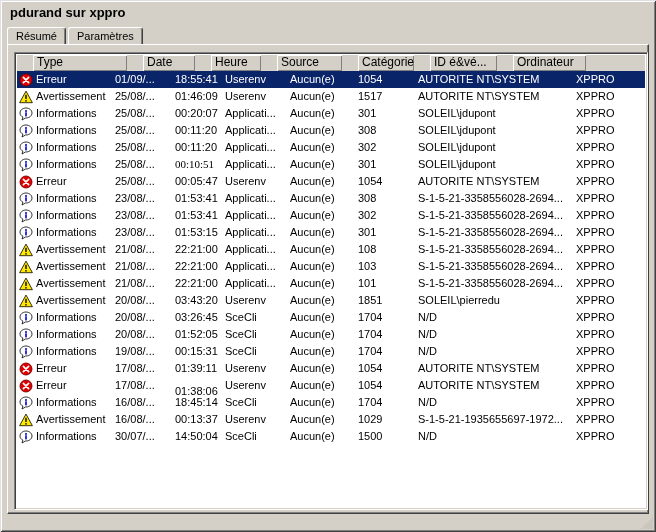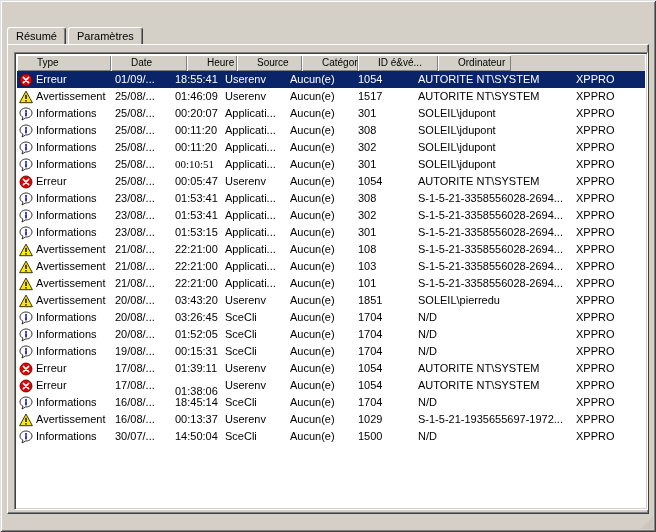--- a/index.html
+++ b/index.html
@@ -42,25 +42,26 @@
   .listview{
     position:absolute;left:6px;top:7px;width:634px;height:458px;
     background:#ffffff;
     border:1px solid;border-color:#808080 #ffffff #ffffff #808080;
     box-shadow: inset 1px 1px 0 #404040, inset -1px -1px 0 #d4d0c8;
     padding:2px;overflow:hidden;
   }
   .lv-inner{width:100%;height:100%;overflow:hidden;}
   .lv-header{display:flex;height:16px;background:#d4d0c8;}
   .hcell{
-    flex:none;height:16px;line-height:15px;font-size:10px;color:#000;
-    padding-left:20px;white-space:nowrap;overflow:hidden;
+    flex:none;height:16px;line-height:15px;font-size:12px;color:#000;
+    padding-left:4px;white-space:nowrap;overflow:hidden;
     background:#d4d0c8;
     box-shadow: inset 1px 1px 0 #ffffff, inset -1px -1px 0 #808080;
     cursor:default;
+    margin-left:16px;
   }
   .row{display:flex;height:17px;align-items:center;color:#000;}
   .row.selected{background:#0a246a;color:#ffffff;}
   .cell{
     flex:none;font-size:11px;line-height:17px;padding-left:4px;
     white-space:nowrap;overflow:hidden;height:17px;
   }
   .cell.type{display:flex;align-items:center;padding-left:2px;}
   .cell.type .icon{flex:none;width:14px;height:14px;margin-right:3px;display:inline-block;}
   .cell.type .icon svg{display:block;}
@@ -68,36 +69,37 @@
     position:absolute;right:3px;bottom:3px;width:12px;height:12px;
     background:
       linear-gradient(135deg, transparent 0 50%, #b9b5ac 50% 0) ;
     opacity:.35;
   }
 </style>
 </head>
 <body>
 
 <div class="window">
+  <div class="title">pdurand sur xppro</div>
 
   <div class="tab-row">
     <span class="tab">Résumé</span>
     <span class="tab">Paramètres</span>
   </div>
 
   <div class="tabpage">
     <div class="listview">
       <div class="lv-inner">
         <div class="lv-header">
             <div class="hcell" style="width: 94px;">Type</div>
-            <div class="hcell" style="width: 76px;">Date</div>
+            <div class="hcell" style="width: 52px;">Date</div>
             <div class="hcell" style="width: 50px;">Heure</div>
             <div class="hcell" style="width: 65px;">Source</div>
             <div class="hcell" style="width: 56px;">Catégorie</div>
-            <div class="hcell" style="width: 80px;">ID é&amp;vé...</div>
+            <div class="hcell" style="width: 67px;">ID é&amp;vé...</div>
             <div class="hcell" style="width: 73px;">Ordinateur</div>
           </div>
         <div class="lv-body">
             <div class="row selected">
               <div class="cell type" style="width: 94px;">
                 <span class="icon">
                   <svg width="14" height="14" viewBox="0 0 14 14">
                     <circle cx="7" cy="7" r="6" fill="#e00000" stroke="#7a0000" stroke-width="0.9"></circle>
                     <path d="M4.4 4.4 L9.6 9.6 M9.6 4.4 L4.4 9.6" stroke="#ffffff" stroke-width="1.7" stroke-linecap="round"></path>
                   </svg>

